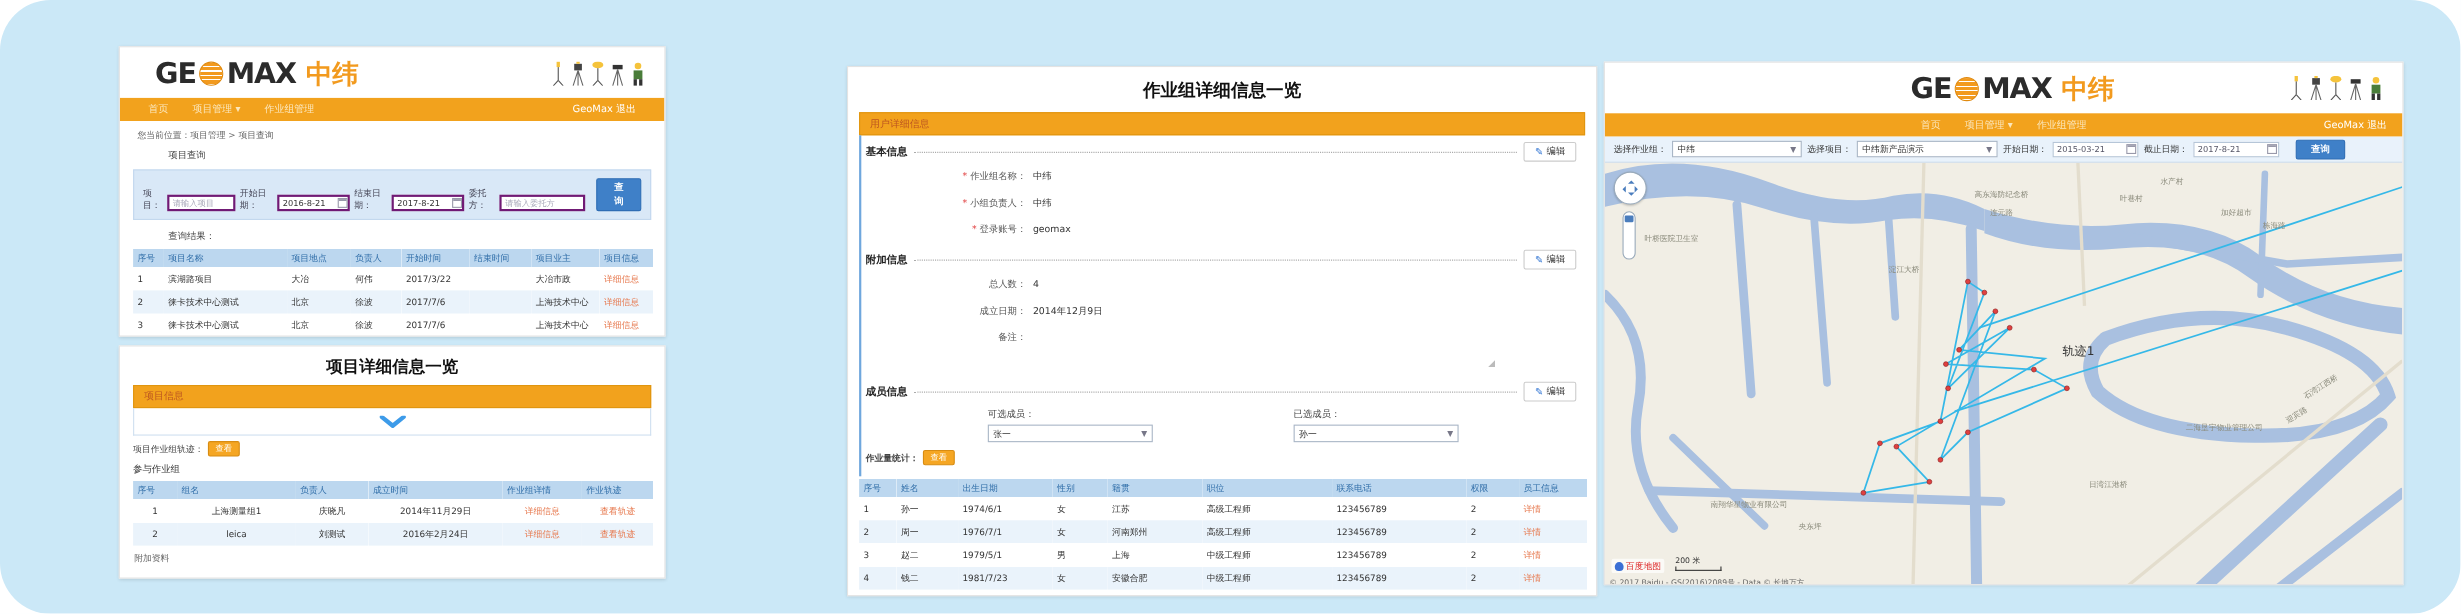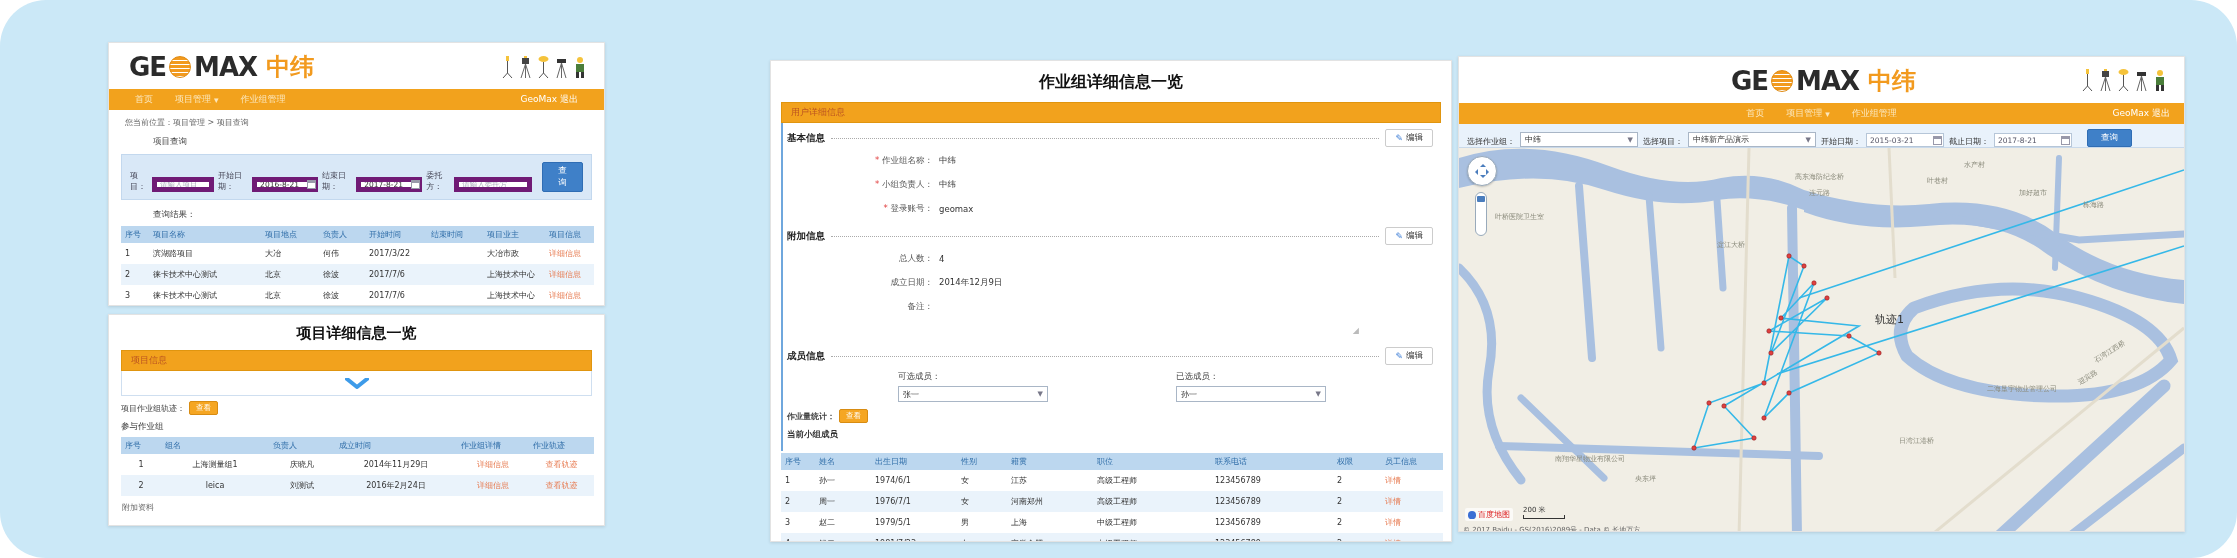--- a/index.html
+++ b/index.html
@@ -7,21 +7,21 @@
   body{font-family:"DejaVu Sans","Liberation Sans",sans-serif;}
   .canvas{position:relative;width:2237px;height:558px;overflow:hidden;background:#fff;}
   .bg{position:absolute;inset:0;background:#cbe8f7;border-radius:46px;}
   .win{position:absolute;background:#fff;border:1px solid #e3e3e3;box-shadow:0 1px 3px rgba(0,0,0,.12);overflow:hidden;}
   #winA{left:108px;top:42px;width:497px;height:264px;}
   #winB{left:108px;top:314px;width:497px;height:212px;}
   #winC{left:770px;top:60px;width:682px;height:482px;}
   #winD{left:1458px;top:56px;width:727px;height:476px;}
 
   
-  .brandrow{display:flex;align-items:center;justify-content:space-between;padding:6px 16px 4px 20px;height:46px;}
+  .brandrow{display:flex;align-items:center;justify-content:space-between;padding:6px 16px 4px 32px;height:46px;}
   .logo{display:flex;align-items:center;gap:3px;white-space:nowrap;}
   .logo .ge,.logo .max{font-size:26px;font-weight:bold;color:#2b2b2b;letter-spacing:-1px;}
   .globe{width:22px;height:22px;border-radius:50%;background:repeating-linear-gradient(#f29a1e 0 3px,#ffffff 3px 4px);border:1px solid #e08a10;display:inline-block;}
   .logo .cn{font-size:24px;font-weight:bold;color:#f29a1e;margin-left:6px;}
   .instruments{display:flex;gap:5px;align-items:flex-end;}
   .instruments svg{display:block;}
   #winD .brandrow{justify-content:center;position:relative;}
   #winD .instruments{position:absolute;right:16px;top:12px;}
 
   
@@ -30,26 +30,26 @@
   .navbar .user{margin-left:auto;color:#fff;}
   #winD .navbar{justify-content:center;}
   #winD .navbar .user{position:absolute;right:14px;}
   #winD .navbar{position:relative;}
 
   .breadcrumb{font-size:8px;color:#666;padding:7px 16px 2px;}
   .seclabel{font-size:8.5px;color:#444;padding:6px 16px 3px;margin-left:28px;}
 
   
   .searchbar{background:#d9e8f7;border:1px solid #c3d8ee;margin:3px 12px;padding:7px 8px;display:flex;align-items:flex-end;gap:4px;font-size:8px;color:#445;flex-wrap:nowrap;}
-  .searchbar input{height:15px;border:5px solid #701a75;background:#fff;font-size:7.5px;padding:0 3px;color:#333;width:62px;font-family:inherit;}
+  .searchbar input{height:15px;border:2px solid #701a75;background:#fff;font-size:7.5px;padding:0 3px;color:#333;width:62px;font-family:inherit;}
   .searchbar input::placeholder{color:#aab;}
   .datewrap{position:relative;display:inline-flex;align-items:center;}
   .datewrap input{width:66px;padding-right:12px;}
   .cal{position:absolute;right:2px;width:9px;height:9px;border:1px solid #99a;background:linear-gradient(#99a 0 2px,#fff 2px);}
-  .btn-blue{background:#3f80c8;color:#fff;border:1px solid #2f6db4;font-size:8.5px;padding:2px 13px;border-radius:2px;margin-left:6px;cursor:pointer;}
+  .btn-blue{background:#3f80c8;color:#fff;border:1px solid #2f6db4;font-size:8.5px;padding:2px 13px;border-radius:2px;margin-left:6px;cursor:pointer;font-weight:bold;}
 
   
   table{border-collapse:collapse;table-layout:fixed;}
   .datatable{margin:2px 12px 0;width:473px;font-size:8px;color:#333;}
   .datatable th{background:#bcd7ef;color:#2f6da8;font-weight:normal;text-align:left;padding:3px 4px;overflow:hidden;white-space:nowrap;}
   .datatable td{padding:5px 4px;overflow:hidden;white-space:nowrap;}
   .datatable tr:nth-child(even) td{background:#eaf3fb;}
   .lnk{color:#e77a50;cursor:pointer;}
   .ctr td{text-align:center;}
   .ctr th{text-align:left;}
@@ -81,21 +81,21 @@
   .selectsrow{display:flex;gap:128px;padding:4px 0 2px 115px;font-size:8.5px;color:#444;}
   .selcol .slabel{display:block;padding-bottom:3px;}
   .selbox{width:150px;height:16px;border:1px solid #a9b6c6;background:#fff;font-size:8px;color:#333;display:flex;align-items:center;padding:0 4px;justify-content:space-between;cursor:pointer;}
   .selbox .arr{color:#778;font-size:7px;}
   .c-table{margin:2px 10px 0;width:662px;font-size:8px;color:#333;}
   .c-table th{background:#bcd7ef;color:#2f6da8;font-weight:normal;text-align:left;padding:3px 4px;white-space:nowrap;overflow:hidden;}
   .c-table td{padding:5px 4px;white-space:nowrap;overflow:hidden;}
   .c-table tr:nth-child(even) td{background:#eaf3fb;}
 
   
-  .toolbar{height:24px;background:#e9f2fb;border-bottom:1px solid #c9d9ea;display:flex;align-items:flex-end;gap:5px;font-size:8px;color:#333;padding:0 8px;}
+  .toolbar{height:24px;background:#e9f2fb;border-bottom:1px solid #c9d9ea;display:flex;align-items:center;gap:5px;font-size:8px;color:#333;padding:0 8px;}
   .toolbar .selbox{width:118px;height:15px;}
   .toolbar .selbox.wide{width:128px;}
   .toolbar input{height:14px;width:78px;border:1px solid #b6c6d8;font-size:7.5px;padding:0 3px;color:#556;font-family:inherit;}
   .mapwrap{position:relative;width:725px;height:389px;background:#f1eee5;overflow:hidden;}
   .mapwrap svg{position:absolute;left:0;top:0;}
   .map-label{position:absolute;font-size:7px;color:#8b8b7c;white-space:nowrap;transform-origin:left center;}
   .map-label.big{font-size:11px;color:#333;}
   .pan-ctrl{position:absolute;left:8px;top:8px;width:30px;height:30px;border-radius:50%;background:#fff;border:1px solid #9ab;box-shadow:0 1px 2px rgba(0,0,0,.2);cursor:pointer;}
   .pan-ctrl .ar{position:absolute;width:0;height:0;border:3px solid transparent;}
   .pan-ctrl .up{left:12px;top:4px;border-bottom-color:#4a7dbd;}
@@ -368,21 +368,20 @@
           <div class="selbox">
               <span>孙一</span>
               <span class="arr">▼</span>
             </div>
         </div>
       </div>
       <div class="rowline" style="padding-left:4px">
         <span style="font-weight:bold">作业量统计：</span>
         <button class="btn-view">查看</button>
       </div>
-      <div class="sublabel" style="padding-left:4px;font-weight:bold">当前小组成员</div>
     </div>
     <table class="c-table">
       <colgroup>
           <col style="width:34px">
           <col style="width:56px">
           <col style="width:86px">
           <col style="width:50px">
           <col style="width:86px">
           <col style="width:118px">
           <col style="width:122px">
@@ -592,21 +591,21 @@
       <div class="scalebar">
         <span>200 米</span>
         <div class="bar"></div>
       </div>
       <div class="attribution">© 2017 Baidu - GS(2016)2089号 - Data © 长地万方</div>
     <span class="map-label" style="left: 336px; top: 24px;">高东海防纪念桥</span>
         <span class="map-label" style="left: 350px; top: 40px;">连元路</span>
         <span class="map-label" style="left: 468px; top: 28px;">叶巷村</span>
         <span class="map-label" style="left: 505px; top: 12px;">水产村</span>
         <span class="map-label" style="left: 560px; top: 40px;">加好超市</span>
-        <span class="map-label" style="left: 624px; top: 52px;">栋海路</span>
+        <span class="map-label" style="left: 598px; top: 52px;">栋海路</span>
         <span class="map-label" style="left: 36px; top: 64px;">叶桥医院卫生室</span>
         <span class="map-label big" style="left: 416px; top: 164px;">轨迹1</span>
         <span class="map-label" style="left: 528px; top: 236px;">二海垦宇物业管理公司</span>
         <span class="map-label" style="left: 620px; top: 230px; transform: rotate(-32deg);">迎宾路</span>
         <span class="map-label" style="left: 440px; top: 288px;">日湾江港桥</span>
         <span class="map-label" style="left: 636px; top: 208px; transform: rotate(-32deg);">石湾江西桥</span>
         <span class="map-label" style="left: 96px; top: 306px;">南翔华星物业有限公司</span>
         <span class="map-label" style="left: 176px; top: 326px;">央东坪</span>
         <span class="map-label" style="left: 258px; top: 92px;">淀江大桥</span>
       </div>

